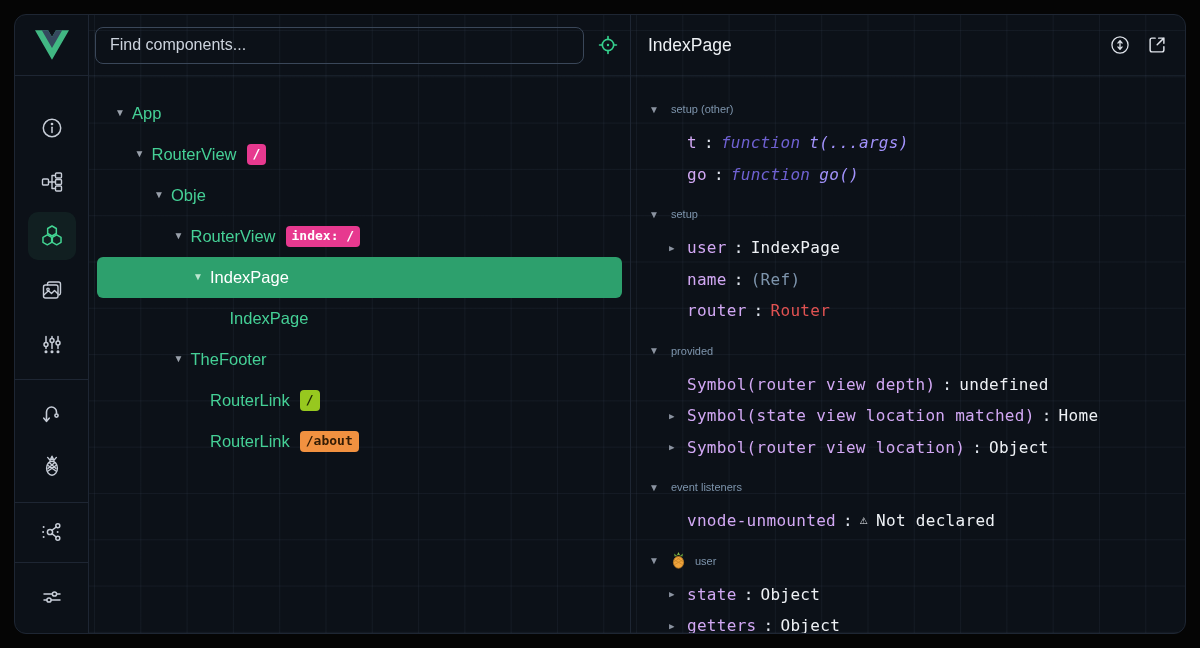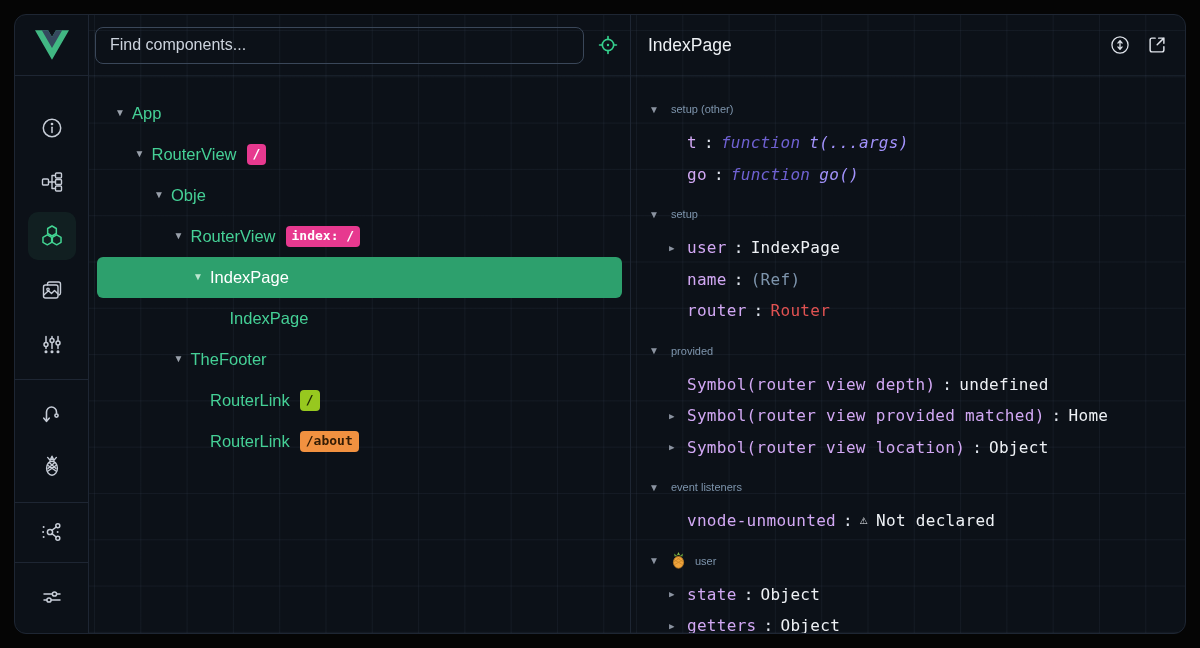--- a/index.html
+++ b/index.html
@@ -291,21 +291,21 @@
             <span class="sec-label">provided</span>
           </div>
           <div class="item-row">
             <span class="item-caret"></span>
             <span class="item-key">Symbol(router view depth)</span>
             <span class="sep">:</span>
             <span class="val-plain">undefined</span>
           </div>
           <div class="item-row">
             <span class="item-caret">▶</span>
-            <span class="item-key">Symbol(router view provided matched)</span>
+            <span class="item-key">Symbol(state view location matched)</span>
             <span class="sep">:</span>
             <span class="val-plain">Home</span>
           </div>
           <div class="item-row">
             <span class="item-caret">▶</span>
             <span class="item-key">Symbol(router view location)</span>
             <span class="sep">:</span>
             <span class="val-plain">Object</span>
           </div>
         </div>

